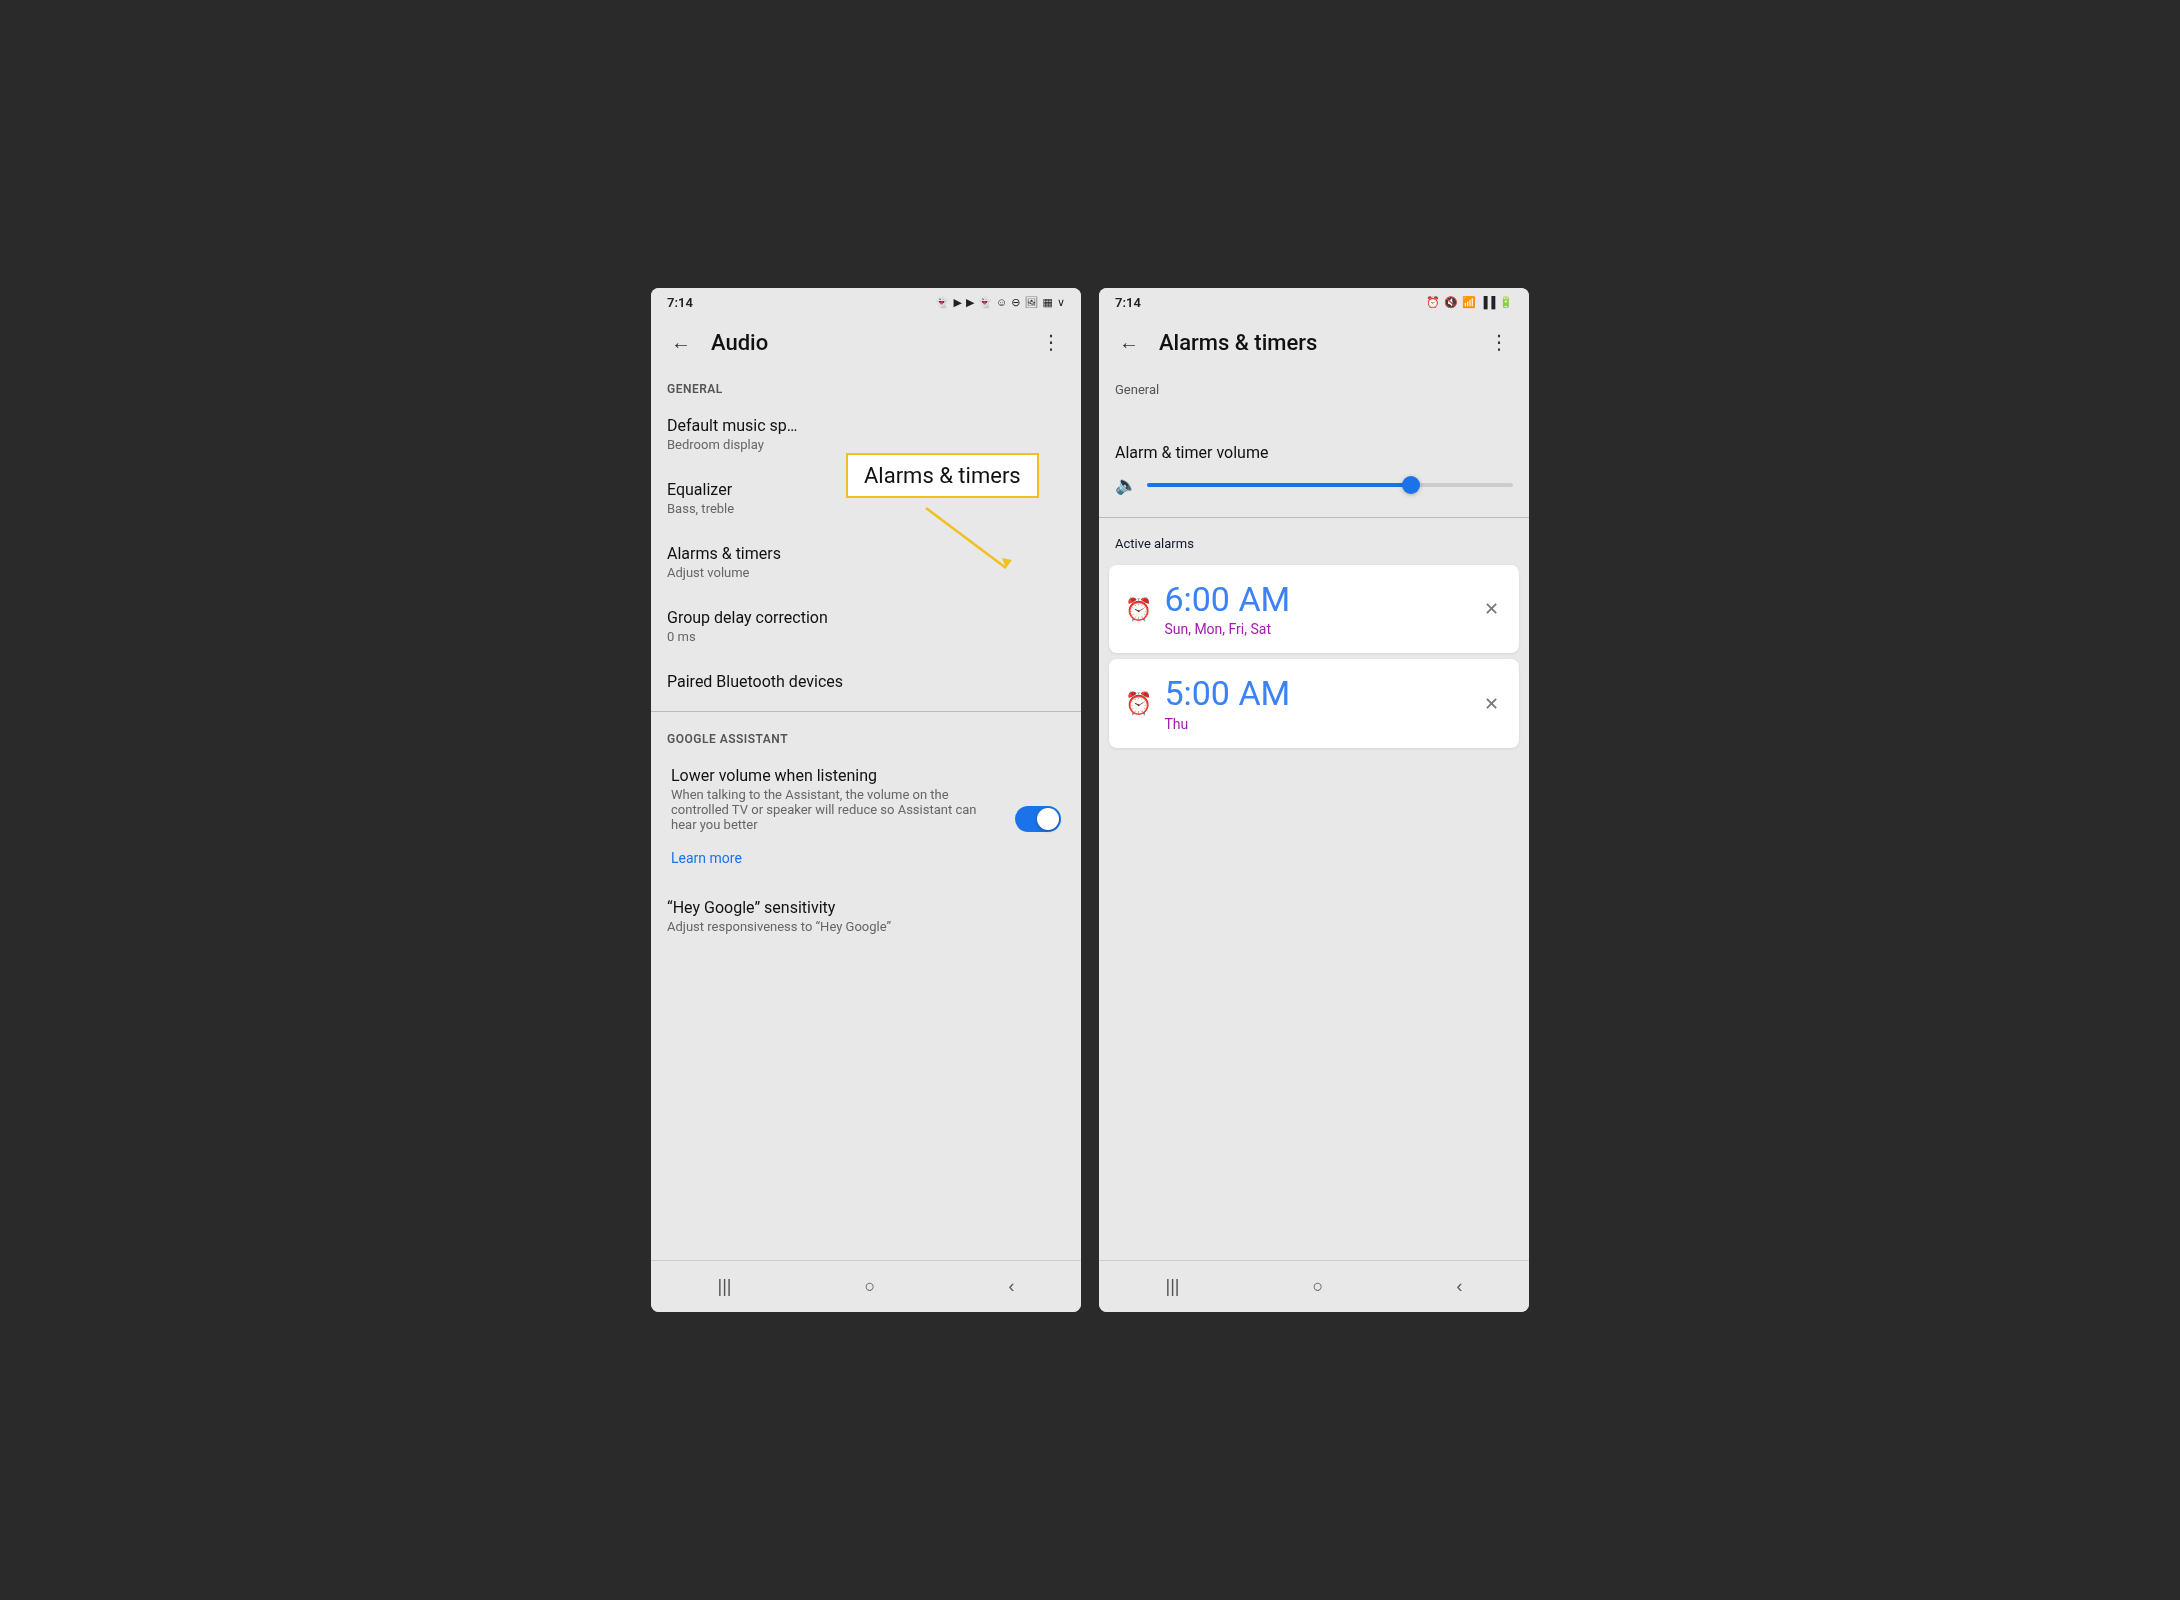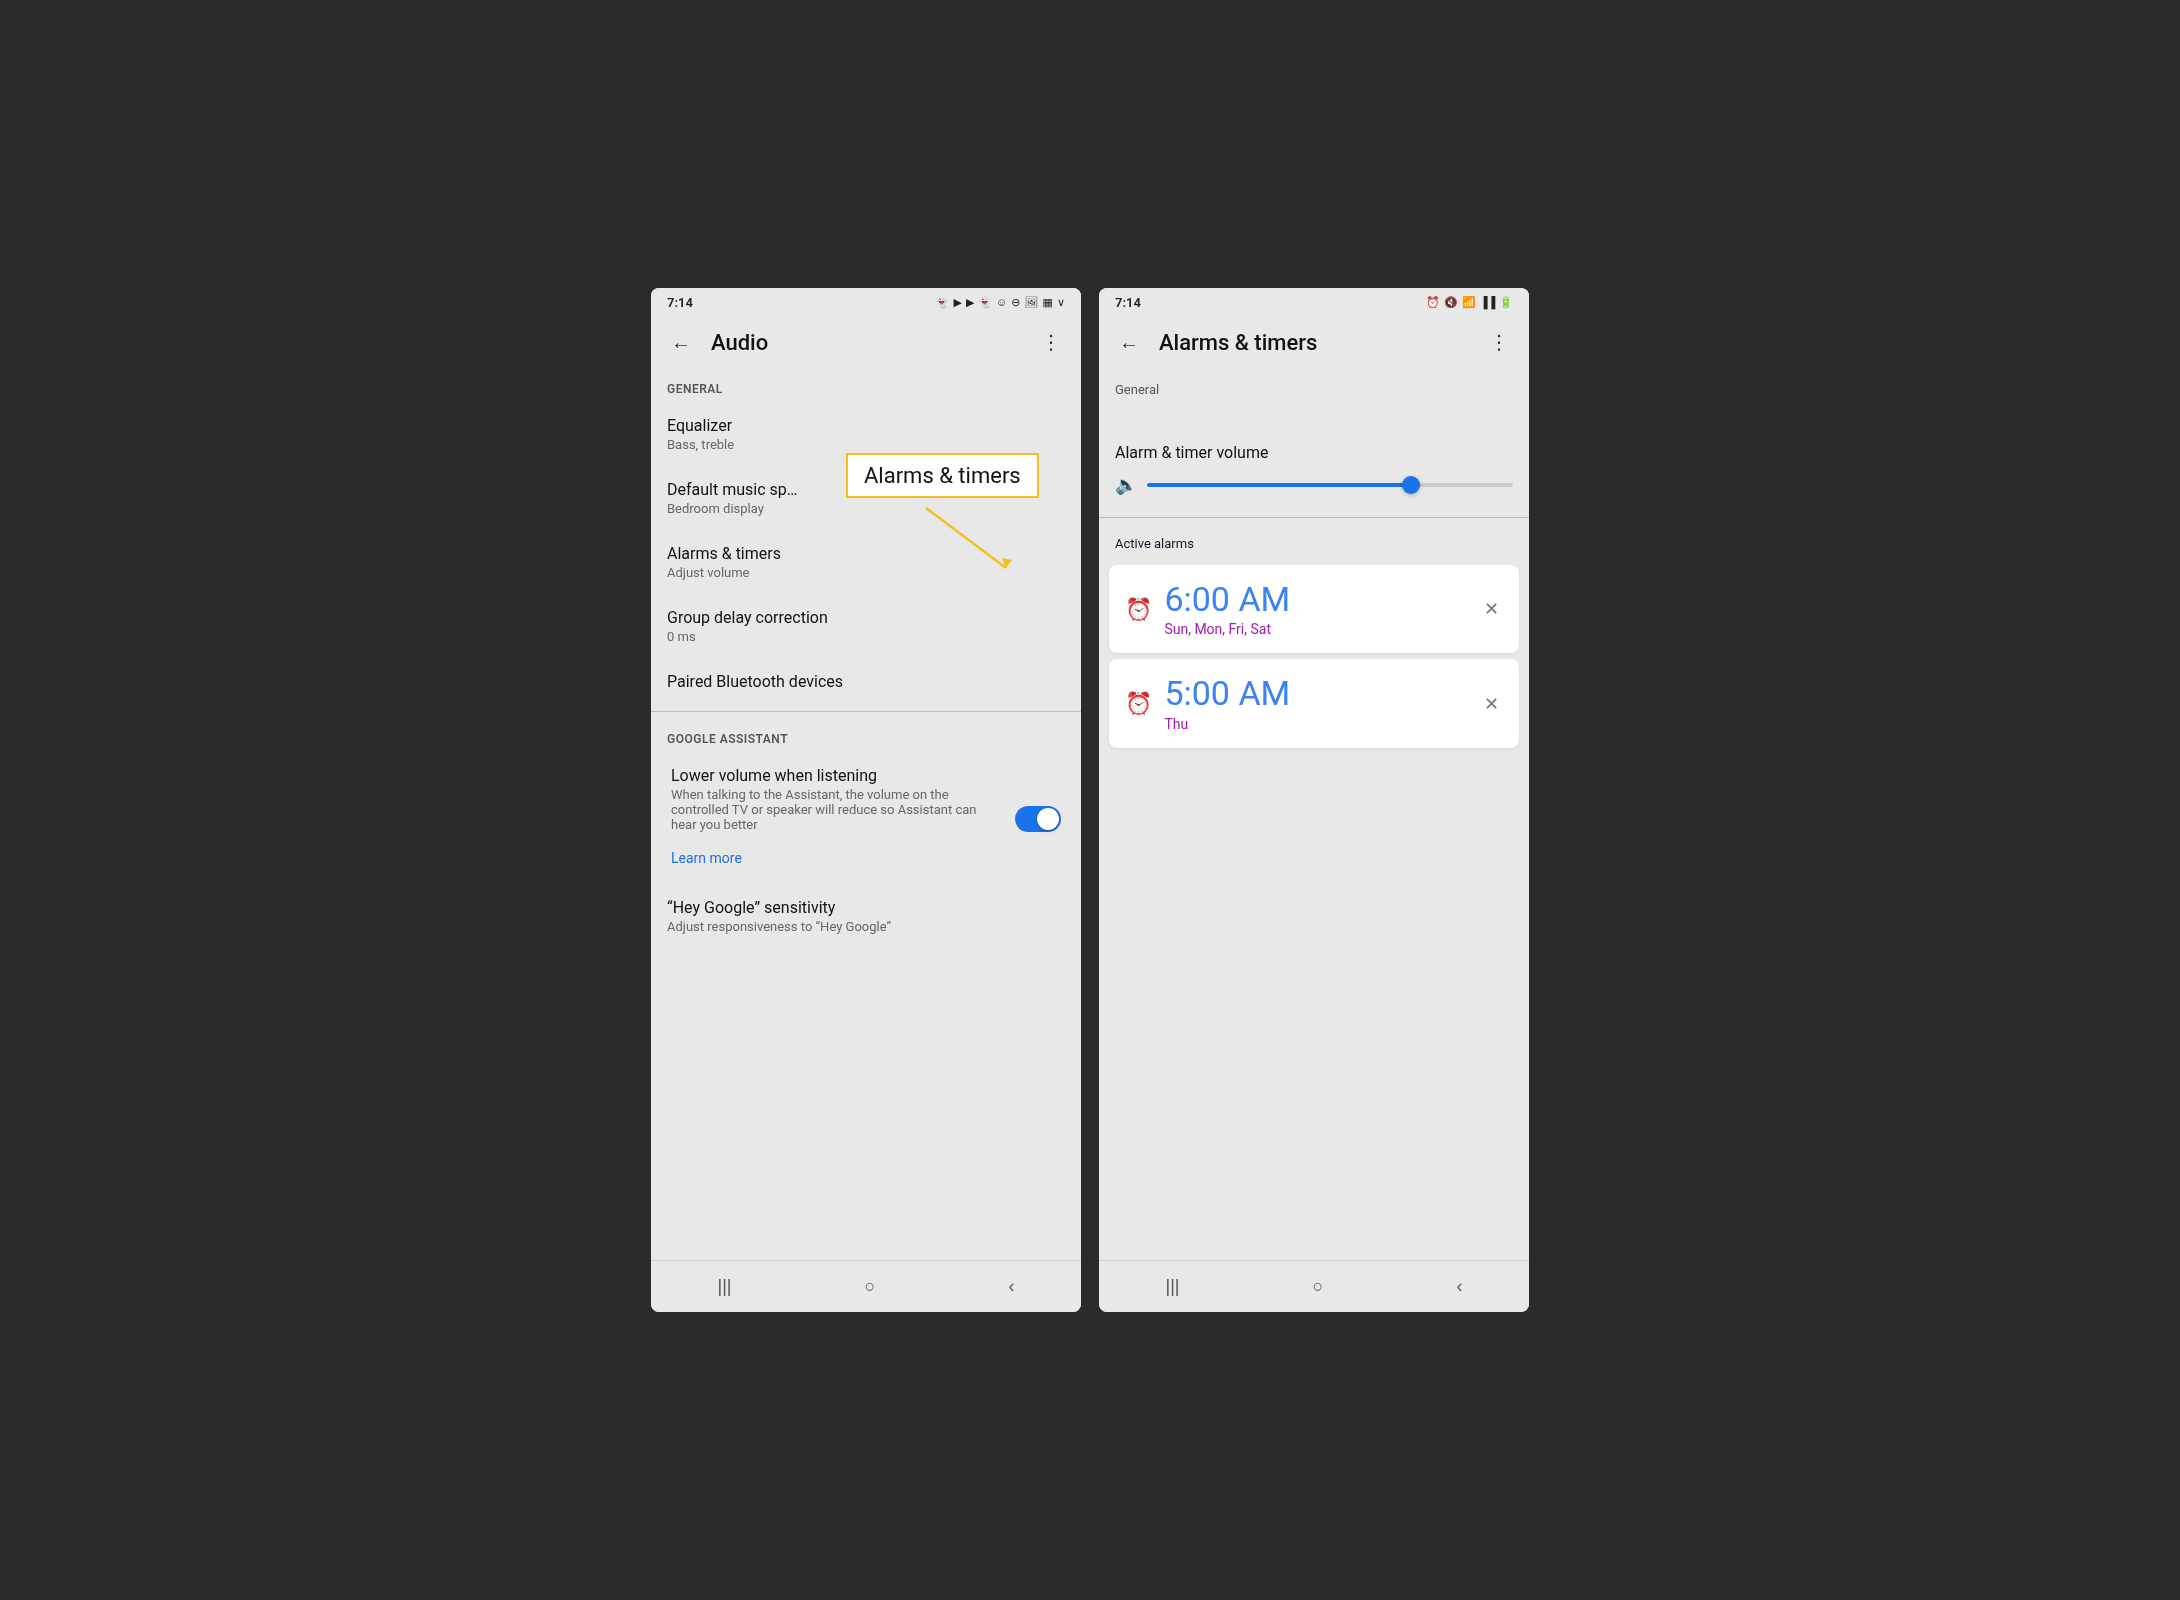--- a/index.html
+++ b/index.html
@@ -311,26 +311,26 @@
     <div class="top-bar">
       <button class="back-btn">←</button>
       <span class="top-bar-title">Audio</span>
       <button class="more-btn">⋮</button>
     </div>
 
     <div class="content">
       <div class="section-header">GENERAL</div>
 
       <div class="menu-item">
+        <div class="menu-item-title">Default music sp…</div>
+        <div class="menu-item-sub">Bedroom display</div>
+      </div>
+      <div class="menu-item">
         <div class="menu-item-title">Equalizer</div>
         <div class="menu-item-sub">Bass, treble</div>
-      </div>
-      <div class="menu-item">
-        <div class="menu-item-title">Default music sp…</div>
-        <div class="menu-item-sub">Bedroom display</div>
       </div>
       <div class="menu-item">
         <div class="menu-item-title">Alarms &amp; timers</div>
         <div class="menu-item-sub">Adjust volume</div>
       </div>
       <div class="menu-item">
         <div class="menu-item-title">Group delay correction</div>
         <div class="menu-item-sub">0 ms</div>
       </div>
       <div class="menu-item">

